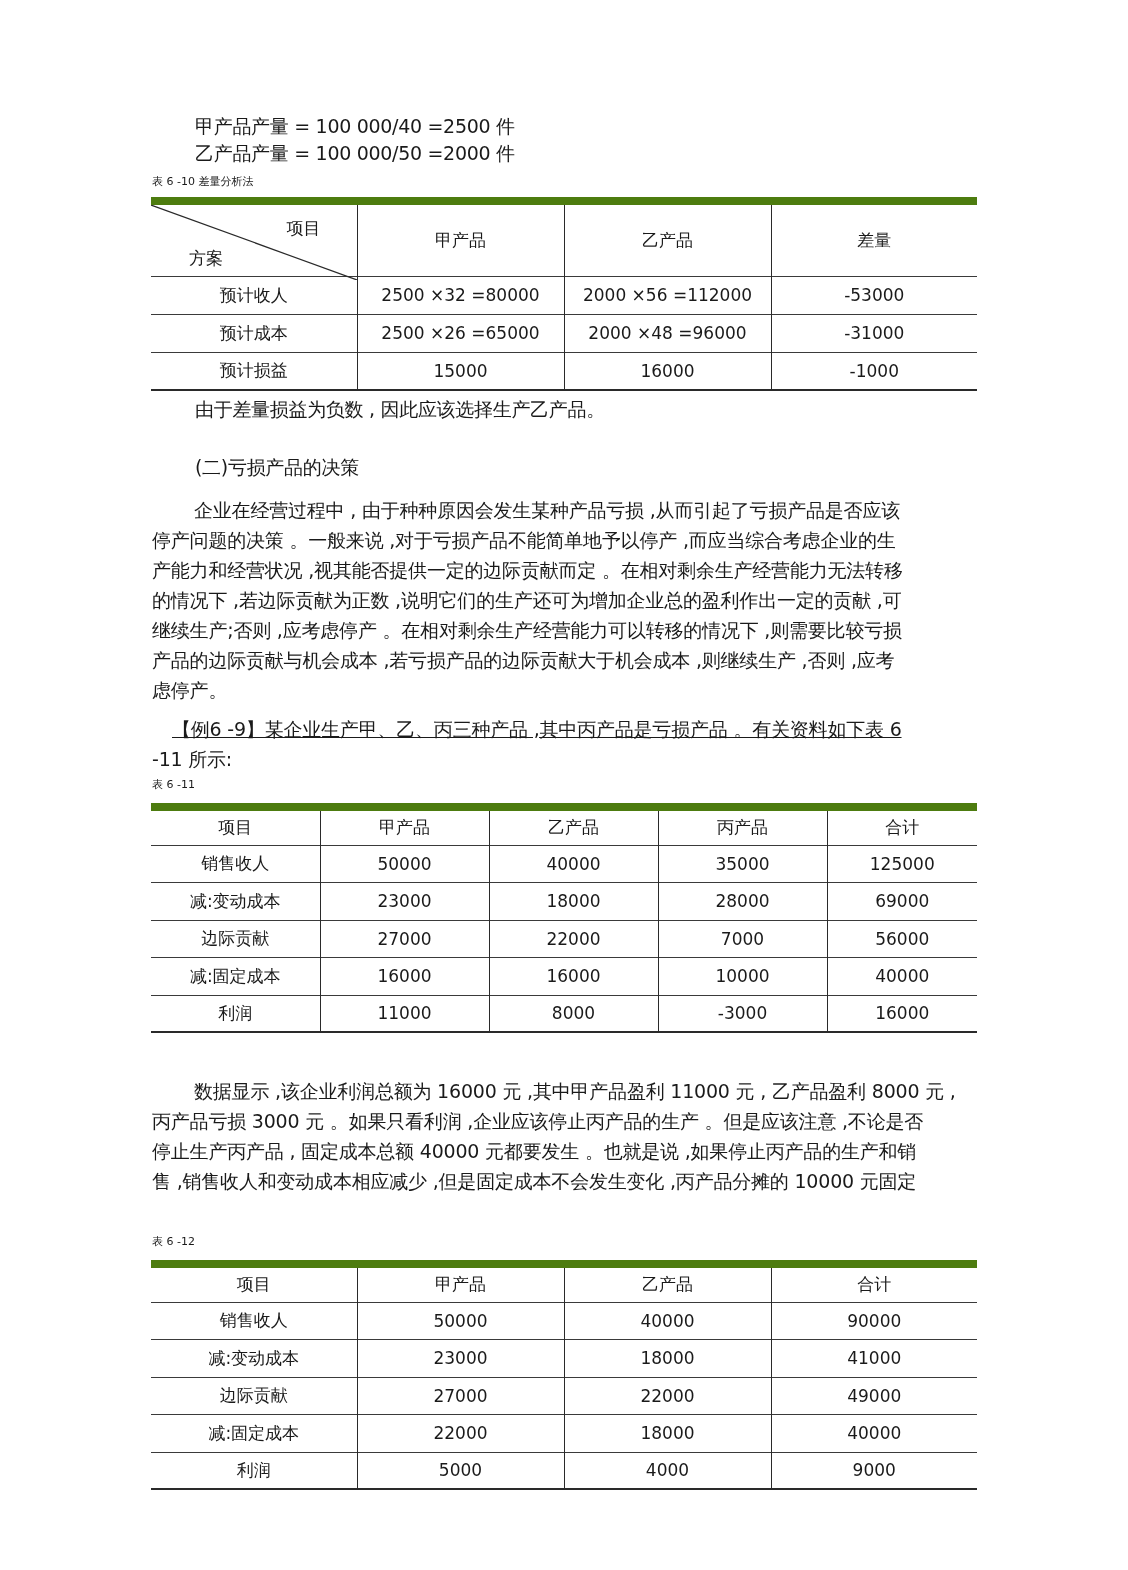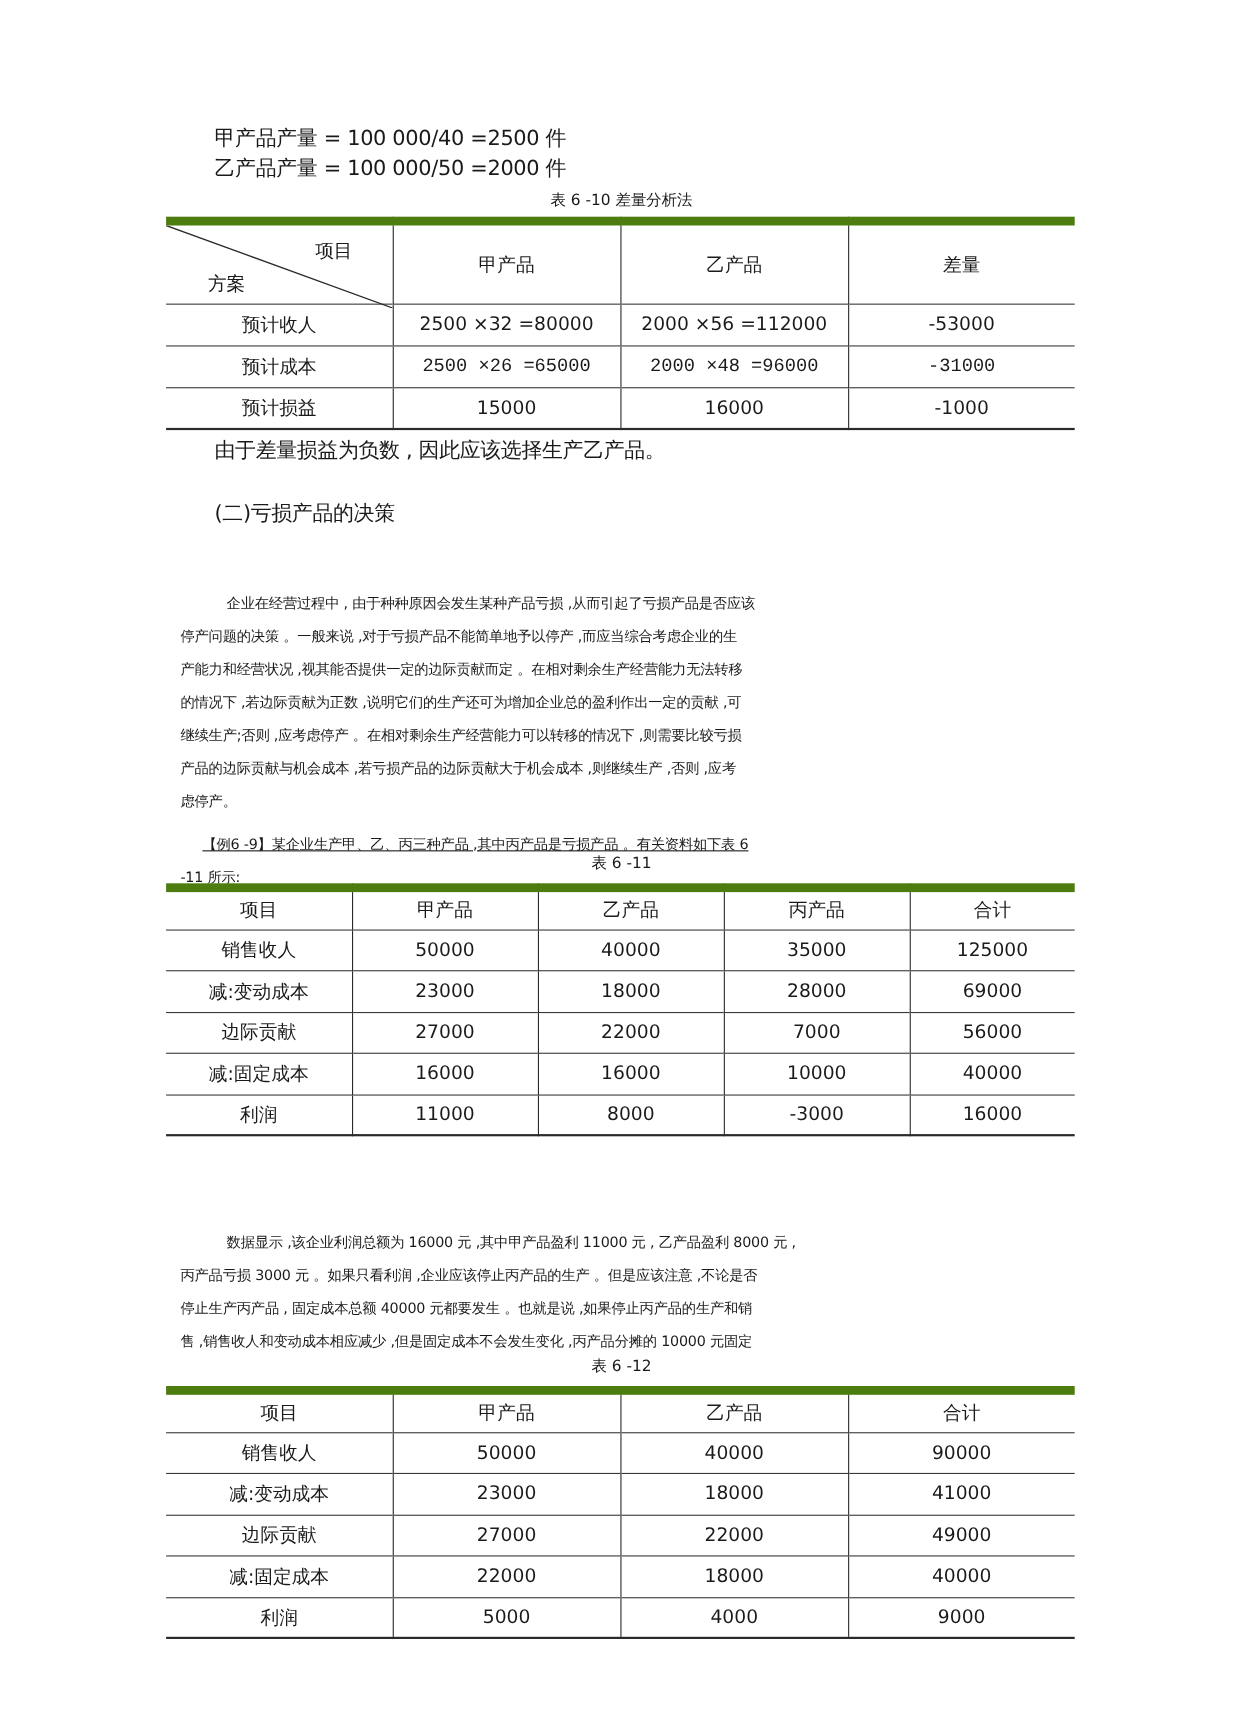--- a/index.html
+++ b/index.html
@@ -3,23 +3,23 @@
 <meta charset="utf-8">
 <style>
   html, body { margin: 0; padding: 0; background: #ffffff; }
   body {
     width: 1128px; height: 1570px; position: relative; overflow: hidden;
     font-family: "DejaVu Sans", "Liberation Sans", sans-serif;
     color: #1a1a1a;
   }
   .page { position: absolute; left: 0; top: 0; width: 1128px; height: 1570px; padding-left: 31px; }
   .line { position: absolute; font-size: 19px; line-height: 26px; white-space: nowrap; letter-spacing: -0.3px; }
-  .para { position: absolute; left: 164px; width: 826px; font-size: 13px; line-height: 30px; letter-spacing: -0.2px; text-align: justify; margin-top: 40px; }
+  .para { position: absolute; left: 152px; width: 826px; font-size: 19px; line-height: 30px; letter-spacing: -0.2px; text-align: justify; }
   .para .ln { display: block; height: 30px; white-space: nowrap; overflow: visible; }
-  .caption { position: absolute; left: 152px; width: 826px; text-align: center; font-size: 14px; line-height: 22px; }
+  .caption { position: absolute; left: 152px; width: 826px; text-align: left; font-size: 11px; line-height: 22px; }
   table { position: absolute; left: 151px; border-collapse: collapse; font-size: 17px; table-layout: fixed; }
   table td, table th { font-weight: normal; text-align: center; border-right: 1.5px solid #2a2a2a; padding: 0; }
   table td:last-child, table th:last-child { border-right: none; }
   table tr { border-bottom: 1.5px solid #3a3a3a; }
   table { border-top: 8px solid #4d7c0f; }
   table tr:last-child { border-bottom: 2px solid #2a2a2a; }
   .diag-cell { position: relative; }
   .diag-cell svg { position: absolute; left: 0; top: 0; }
   .diag-top { position: absolute; right: 36px; top: 12px; }
   .diag-bot { position: absolute; left: 38px; top: 42px; }
@@ -52,21 +52,21 @@
       <th>甲产品</th>
       <th>乙产品</th>
       <th>差量</th>
     </tr>
     <tr style="height:38px;">
       <td>预计收人</td>
       <td>2500 ×32 =80000</td>
       <td>2000 ×56 =112000</td>
       <td>-53000</td>
     </tr>
-    <tr style="height:38px;font-family:Liberation Mono, monospace;">
+    <tr style="height:38px;">
       <td>预计成本</td>
       <td>2500 ×26 =65000</td>
       <td>2000 ×48 =96000</td>
       <td>-31000</td>
     </tr>
     <tr style="height:38px;">
       <td>预计损益</td>
       <td>15000</td>
       <td>16000</td>
       <td>-1000</td>

